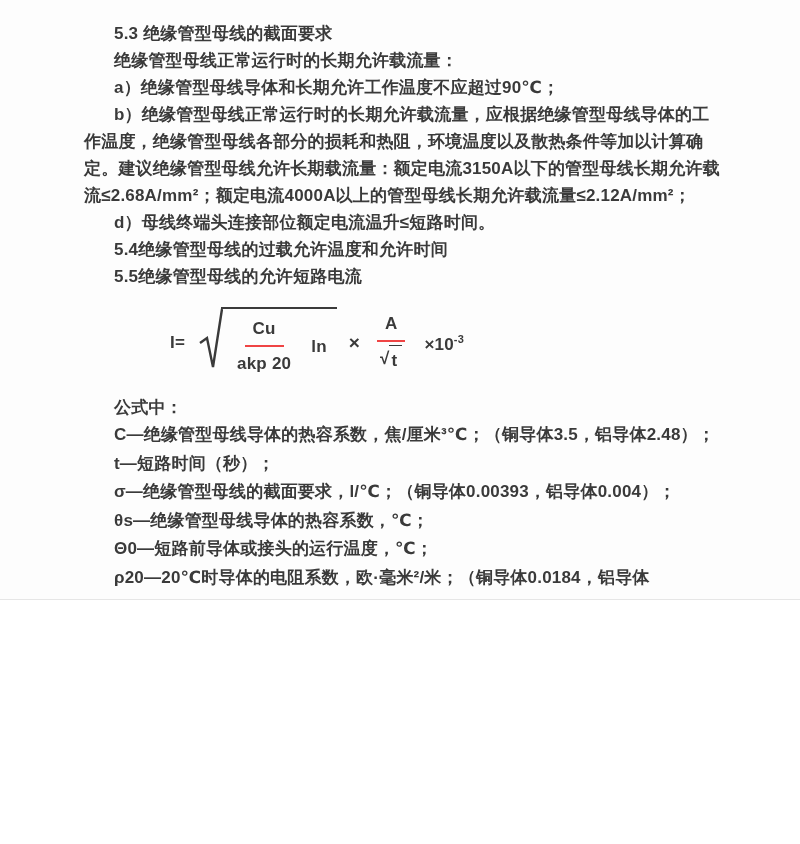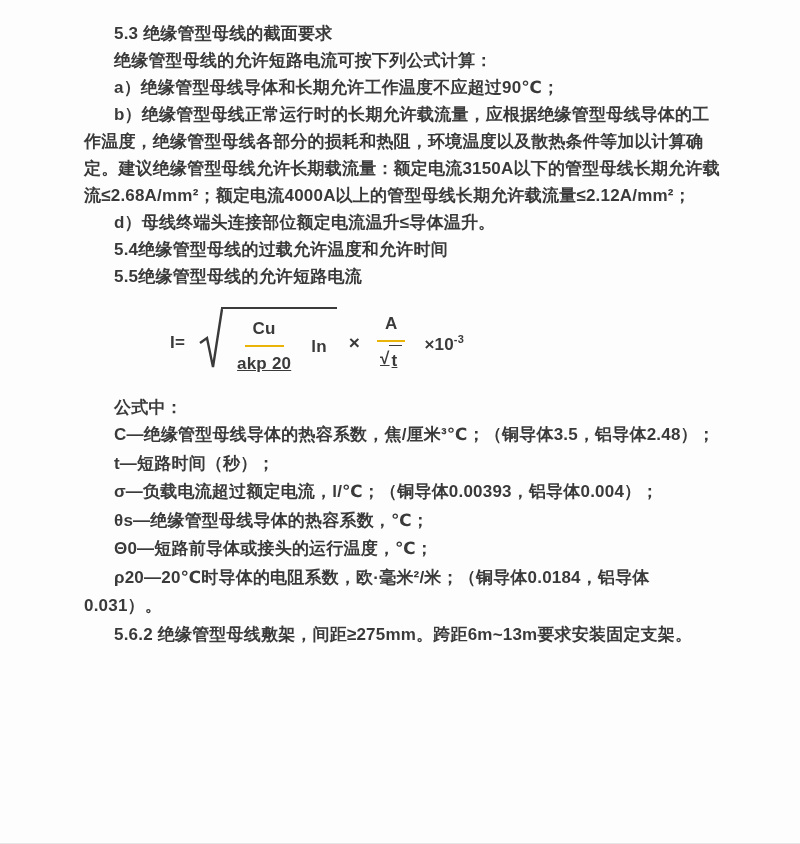--- a/index.html
+++ b/index.html
@@ -1,18 +1,18 @@
 <!DOCTYPE html>
 <html><head>
 <meta charset="utf-8">
 <style>
   html,body { margin:0; padding:0; background:#ffffff; }
   .page {
     position:relative;
-    width:800px; height:844px;
+    width:800px; height:600px;
     background:#fdfdfd;
     font-family:"Liberation Sans","DejaVu Sans",sans-serif;
     color:#3a3a3a;
     overflow:hidden;
     box-sizing:border-box;
     border-bottom:1px solid #e6e6e6;
   }
   .doc {
     padding:20px 76px 0 84px;
     font-size:17px;
@@ -36,40 +36,40 @@
   .sqrt { display:inline-flex; align-items:flex-start; }
   .sqrt-sign { display:block; margin-right:-2px; }
   .sqrt-body {
     border-top:2px solid #3a3a3a;
     display:inline-flex;
     align-items:center;
     gap:12px;
     padding:6px 10px 0 8px;
   }
   .frac { display:inline-flex; flex-direction:column; align-items:center; }
-  .frac .num { padding:0 8px 3px; border-bottom:2px solid #eab308; white-space:nowrap; }
-  .frac .den { padding:3px 8px 0; white-space:nowrap;text-decoration:underline; }
+  .frac .num { padding:0 8px 3px; border-bottom:2px solid #ef4444; white-space:nowrap; }
+  .frac .den { padding:3px 8px 0; white-space:nowrap; }
   .op { margin:0 12px; font-size:19px; }
   .den-root { display:inline-flex; align-items:flex-start; }
   .den-root .tick { margin-right:-1px; }
   .den-root .radicand { border-top:1.5px solid #3a3a3a; padding:1px 5px 0 3px; }
   .pow { margin-left:14px; white-space:nowrap; }
   .pow sup { font-size:11px; }
 </style>
 </head>
 <body>
 
 <div class="page">
   <div class="doc">
 
     <p>5.3 绝缘管型母线的截面要求</p>
-    <p>绝缘管型母线的允许短路电流可按下列公式计算：</p>
+    <p>绝缘管型母线正常运行时的长期允许载流量：</p>
     <p>a）绝缘管型母线导体和长期允许工作温度不应超过90℃；</p>
     <p>b）绝缘管型母线正常运行时的长期允许载流量，应根据绝缘管型母线导体的工作温度，绝缘管型母线各部分的损耗和热阻，环境温度以及散热条件等加以计算确定。建议绝缘管型母线允许长期载流量：额定电流3150A以下的管型母线长期允许载流≤2.68A/mm²；额定电流4000A以上的管型母线长期允许载流量≤2.12A/mm²；</p>
-    <p>d）母线终端头连接部位额定电流温升≤导体温升。</p>
+    <p>d）母线终端头连接部位额定电流温升≤短路时间。</p>
     <p>5.4绝缘管型母线的过载允许温度和允许时间</p>
     <p>5.5绝缘管型母线的允许短路电流</p>
 
     <div class="formula">
       <span class="lhs">I=</span>
       <span class="sqrt">
         <svg class="sqrt-sign" width="24" height="64" viewBox="0 0 24 64">
           <path d="M1 36 L8 31 L14 60 L23 2" stroke="#3a3a3a" stroke-width="2.4" fill="none"></path>
         </svg>
         <span class="sqrt-body">
@@ -89,21 +89,21 @@
         </span>
       </span>
       <span class="pow"><span>×10</span><sup>-3</sup></span>
     </div>
 
     <p>公式中：</p>
 
     <div class="defs">
       <p>C—绝缘管型母线导体的热容系数，焦/厘米³℃；（铜导体3.5，铝导体2.48）；</p>
       <p>t—短路时间（秒）；</p>
-      <p>σ—负载电流超过额定电流，l/℃；（铜导体0.00393，铝导体0.004）；</p>
+      <p>σ—绝缘管型母线的截面要求，l/℃；（铜导体0.00393，铝导体0.004）；</p>
       <p>θs—绝缘管型母线导体的热容系数，℃；</p>
       <p>Θ0—短路前导体或接头的运行温度，℃；</p>
       <p>ρ20—20℃时导体的电阻系数，欧·毫米²/米；（铜导体0.0184，铝导体0.031）。</p>
     </div>
 
     <p>5.6.2 绝缘管型母线敷架，间距≥275mm。跨距6m~13m要求安装固定支架。</p>
 
   </div>
 </div>
 

